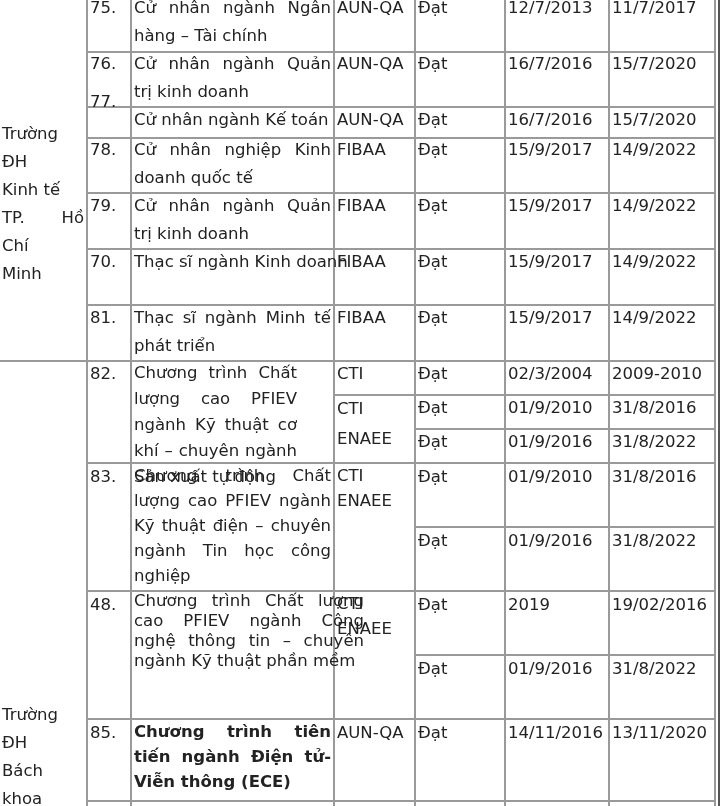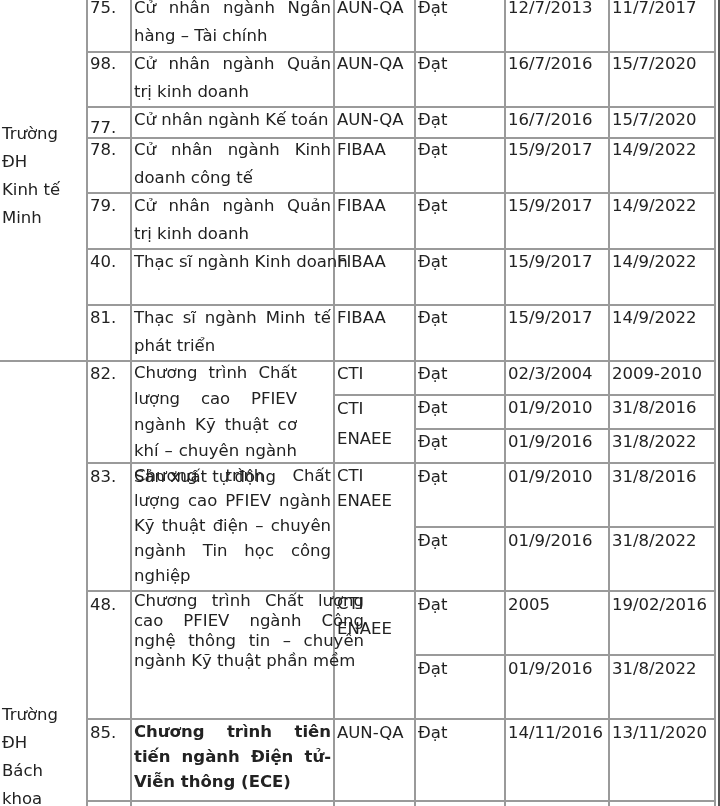--- a/index.html
+++ b/index.html
@@ -42,76 +42,77 @@
   <div class="hl" style="left:86px;width:630px;top:590px"></div>
 
   <div class="hl" style="left:414px;width:302px;top:654px"></div>
   <div class="hl" style="left:86px;width:630px;top:718px"></div>
 
   <div class="hl" style="left:86px;width:630px;top:800px"></div>
 
   <div class="cell" style="left:0;top:120px;width:86px">
     <div>Trường ĐH</div>
     <div>Kinh tế</div>
+    <div style="text-align:justify;text-align-last:justify">TP. Hồ Chí</div>
     <div>Minh</div>
   </div>
 
   <div class="cell" style="left:0;top:701px;width:86px">
     <div>Trường ĐH</div>
     <div style="text-align-last:justify">Bách khoa</div>
 
   </div>
 
   <div>
     <div class="cell" style="left:88px;top:-6px;width:42px">75.</div>
     <div class="cell just" style="left:132px;top:-6px;width:201px">Cử nhân ngành Ngân hàng – Tài chính</div>
     <div class="cell" style="left:335px;top:-6px;width:80px">AUN-QA</div>
     <div class="cell" style="left:416px;top:-6px;width:88px">Đạt</div>
     <div class="cell" style="left:506px;top:-6px;width:102px">12/7/2013</div>
     <div class="cell" style="left:610px;top:-6px;width:104px">11/7/2017</div>
   </div>
 
   <div>
-    <div class="cell" style="left:88px;top:50px;width:42px">98.</div>
+    <div class="cell" style="left:88px;top:50px;width:42px">76.</div>
     <div class="cell just" style="left:132px;top:50px;width:201px">Cử nhân ngành Quản trị kinh doanh</div>
     <div class="cell" style="left:335px;top:50px;width:80px">AUN-QA</div>
     <div class="cell" style="left:416px;top:50px;width:88px">Đạt</div>
     <div class="cell" style="left:506px;top:50px;width:102px">16/7/2016</div>
     <div class="cell" style="left:610px;top:50px;width:104px">15/7/2020</div>
   </div>
 
   <div>
-    <div class="cell" style="left:88px;top:114px;width:42px">77.</div>
+    <div class="cell" style="left:88px;top:88px;width:42px">77.</div>
     <div class="cell" style="left:132px;top:106px;width:201px">Cử nhân ngành Kế toán</div>
     <div class="cell" style="left:335px;top:106px;width:80px">AUN-QA</div>
     <div class="cell" style="left:416px;top:106px;width:88px">Đạt</div>
     <div class="cell" style="left:506px;top:106px;width:102px">16/7/2016</div>
     <div class="cell" style="left:610px;top:106px;width:104px">15/7/2020</div>
   </div>
 
   <div>
     <div class="cell" style="left:88px;top:136px;width:42px">78.</div>
-    <div class="cell just" style="left:132px;top:136px;width:201px">Cử nhân ngành Kinh doanh công tế</div>
+    <div class="cell just" style="left:132px;top:136px;width:201px">Cử nhân nghiệp Kinh doanh quốc tế</div>
     <div class="cell" style="left:335px;top:136px;width:80px">FIBAA</div>
     <div class="cell" style="left:416px;top:136px;width:88px">Đạt</div>
     <div class="cell" style="left:506px;top:136px;width:102px">15/9/2017</div>
     <div class="cell" style="left:610px;top:136px;width:104px">14/9/2022</div>
   </div>
 
   <div>
     <div class="cell" style="left:88px;top:192px;width:42px">79.</div>
     <div class="cell just" style="left:132px;top:192px;width:201px">Cử nhân ngành Quản trị kinh doanh</div>
     <div class="cell" style="left:335px;top:192px;width:80px">FIBAA</div>
     <div class="cell" style="left:416px;top:192px;width:88px">Đạt</div>
     <div class="cell" style="left:506px;top:192px;width:102px">15/9/2017</div>
     <div class="cell" style="left:610px;top:192px;width:104px">14/9/2022</div>
   </div>
 
   <div>
-    <div class="cell" style="left:88px;top:248px;width:42px">40.</div>
+    <div class="cell" style="left:88px;top:248px;width:42px">70.</div>
     <div class="cell just" style="left:132px;top:248px;width:234px">Thạc sĩ ngành Kinh doanh</div>
     <div class="cell" style="left:335px;top:248px;width:80px">FIBAA</div>
     <div class="cell" style="left:416px;top:248px;width:88px">Đạt</div>
     <div class="cell" style="left:506px;top:248px;width:102px">15/9/2017</div>
     <div class="cell" style="left:610px;top:248px;width:104px">14/9/2022</div>
   </div>
 
   <div>
     <div class="cell" style="left:88px;top:304px;width:36px">81.</div>
     <div class="cell just" style="left:132px;top:304px;width:201px">Thạc sĩ ngành Minh tế phát triển</div>
@@ -149,21 +150,21 @@
     <div class="cell" style="left:416px;top:527px;width:88px">Đạt</div>
     <div class="cell" style="left:506px;top:527px;width:102px">01/9/2016</div>
     <div class="cell" style="left:610px;top:527px;width:104px">31/8/2022</div>
   </div>
 
   <div>
     <div class="cell" style="left:88px;top:591px;width:42px">48.</div>
     <div class="cell just" style="left:132px;top:591px;width:234px;line-height:20px">Chương trình Chất lượng cao PFIEV ngành Công nghệ thông tin – chuyên ngành Kỹ thuật phần mềm</div>
     <div class="cell" style="left:335px;top:591px;width:70px;line-height:25px">CTI ENAEE</div>
     <div class="cell" style="left:416px;top:591px;width:88px">Đạt</div>
-    <div class="cell" style="left:506px;top:591px;width:102px">2005</div>
+    <div class="cell" style="left:506px;top:591px;width:102px">2019</div>
     <div class="cell" style="left:610px;top:591px;width:82px">19/02/2016</div>
     <div class="cell" style="left:416px;top:655px;width:88px">Đạt</div>
     <div class="cell" style="left:506px;top:655px;width:102px">01/9/2016</div>
     <div class="cell" style="left:610px;top:655px;width:104px">31/8/2022</div>
   </div>
 
   <div>
     <div class="cell" style="left:88px;top:719px;width:42px">85.</div>
     <div class="cell just bold" style="left:132px;top:719px;width:201px;line-height:25px;font-weight:600">Chương trình tiên tiến ngành Điện tử-Viễn thông (ECE)</div>
     <div class="cell" style="left:335px;top:719px;width:80px">AUN-QA</div>

